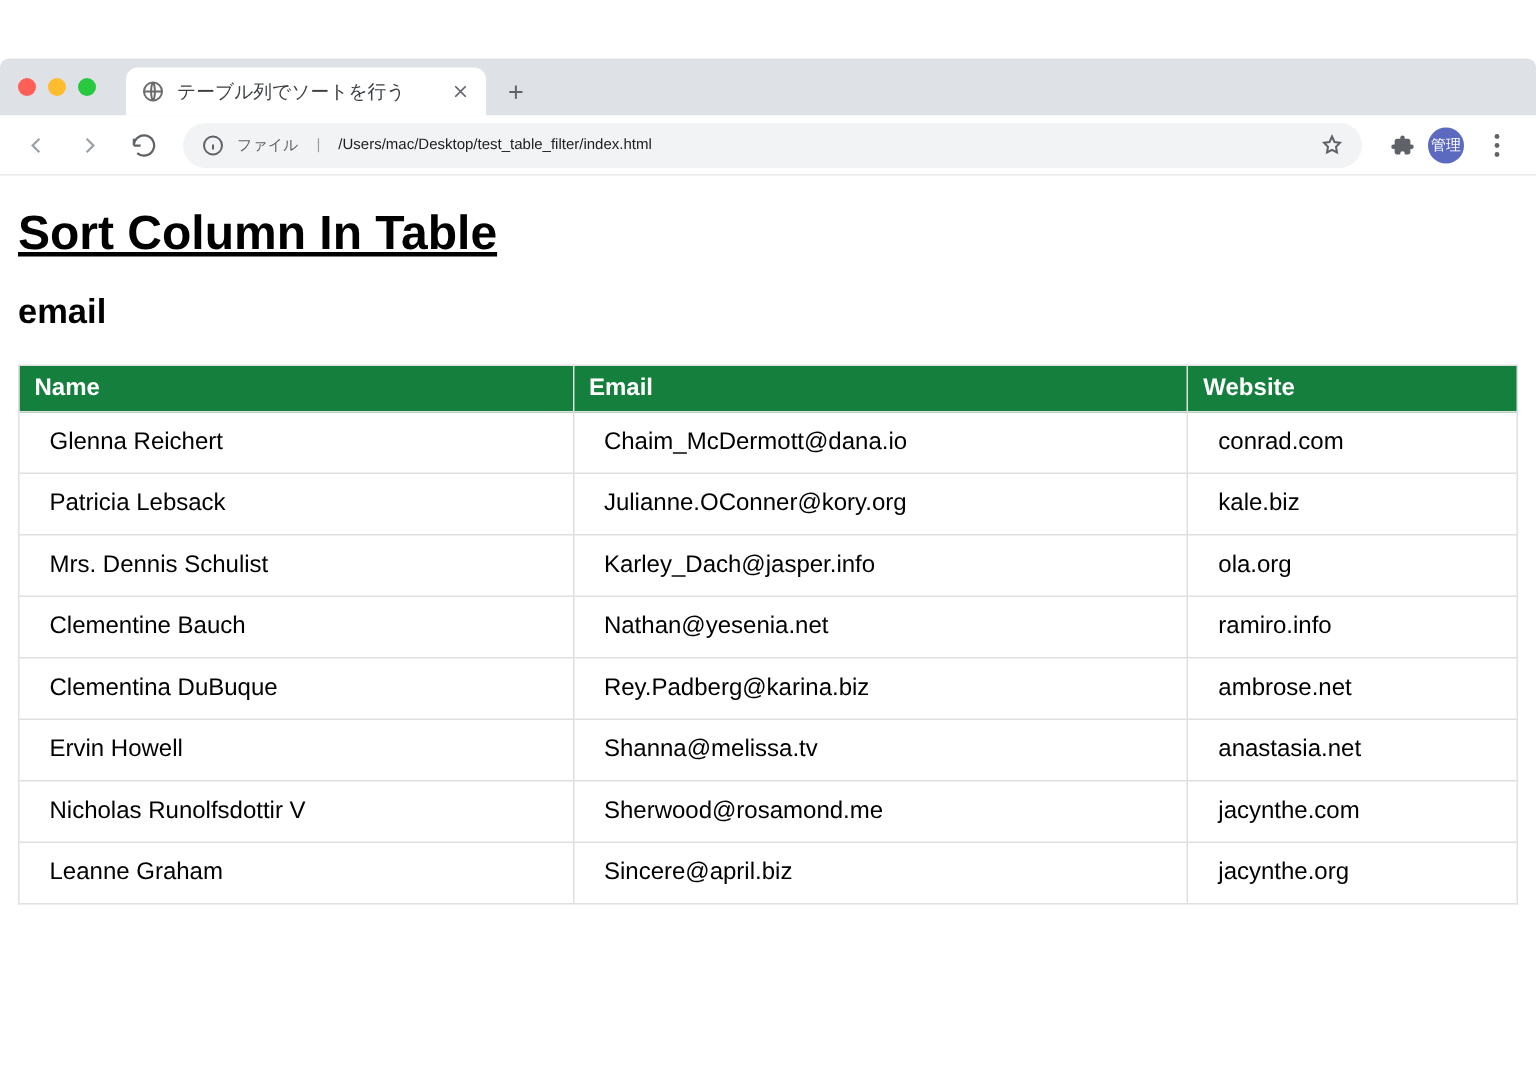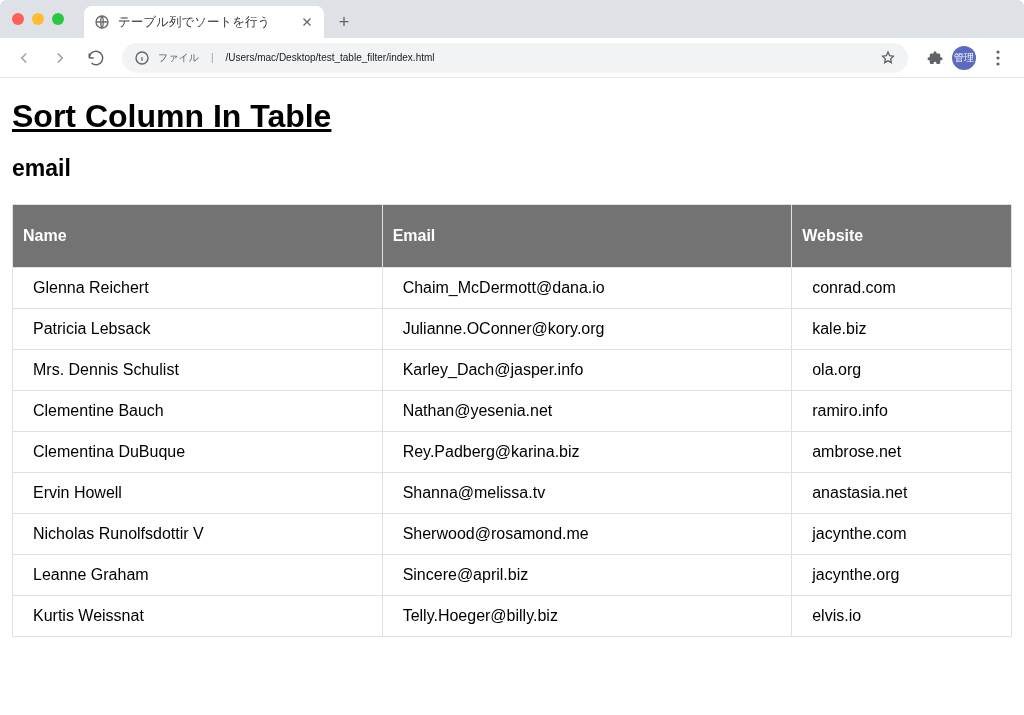--- a/index.html
+++ b/index.html
@@ -11,20 +11,21 @@
       overflow: hidden;
     }
     
     .chrome-top {
       height: 38px;
       background: #dee1e6;
       display: flex;
       align-items: center;
       border-top-left-radius: 6px;
       border-top-right-radius: 6px;
+      margin-top: 39px;
     }
     .traffic-lights {
       display: flex;
       gap: 8px;
       padding: 0 12px;
     }
     .dot {
       width: 12px; height: 12px; border-radius: 50%;
     }
     .dot.red { background: #ff5f57; }
@@ -142,25 +143,25 @@
       font-weight: 700;
       color: #000;
       margin-bottom: 22px;
     }
     table.data-table {
       width: 100%;
       border-collapse: collapse;
       font-size: 16px;
     }
     .data-table thead th {
-      background: #737373;
+      background: #15803d;
       color: #fff;
       text-align: left;
       font-weight: 600;
-      padding: 22px 10px;
+      padding: 6px 10px;
       border: 1px solid #e0e0e0;
     }
     .data-table tbody td {
       padding: 11px 20px;
       border: 1px solid #e0e0e0;
       color: #000;
     }
     .col-name { width: 37%; }
     .col-email { width: 41%; }
     .col-website { width: 22%; }
@@ -279,20 +280,15 @@
         <tr>
           <td>Nicholas Runolfsdottir V</td>
           <td>Sherwood@rosamond.me</td>
           <td>jacynthe.com</td>
         </tr>
         <tr>
           <td>Leanne Graham</td>
           <td>Sincere@april.biz</td>
           <td>jacynthe.org</td>
         </tr>
-        <tr>
-          <td>Kurtis Weissnat</td>
-          <td>Telly.Hoeger@billy.biz</td>
-          <td>elvis.io</td>
-        </tr>
       </tbody>
   </table>
 </div>
 
 </body></html>

